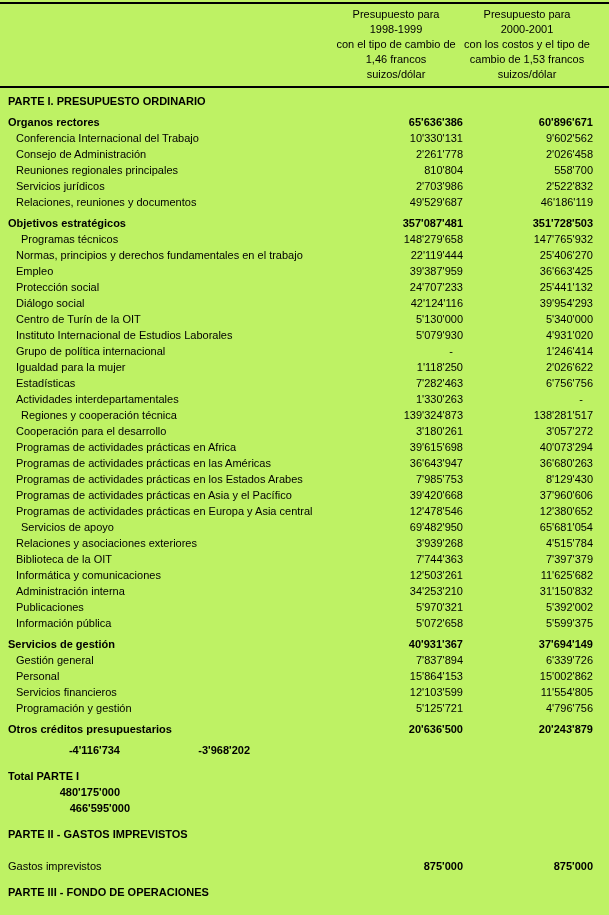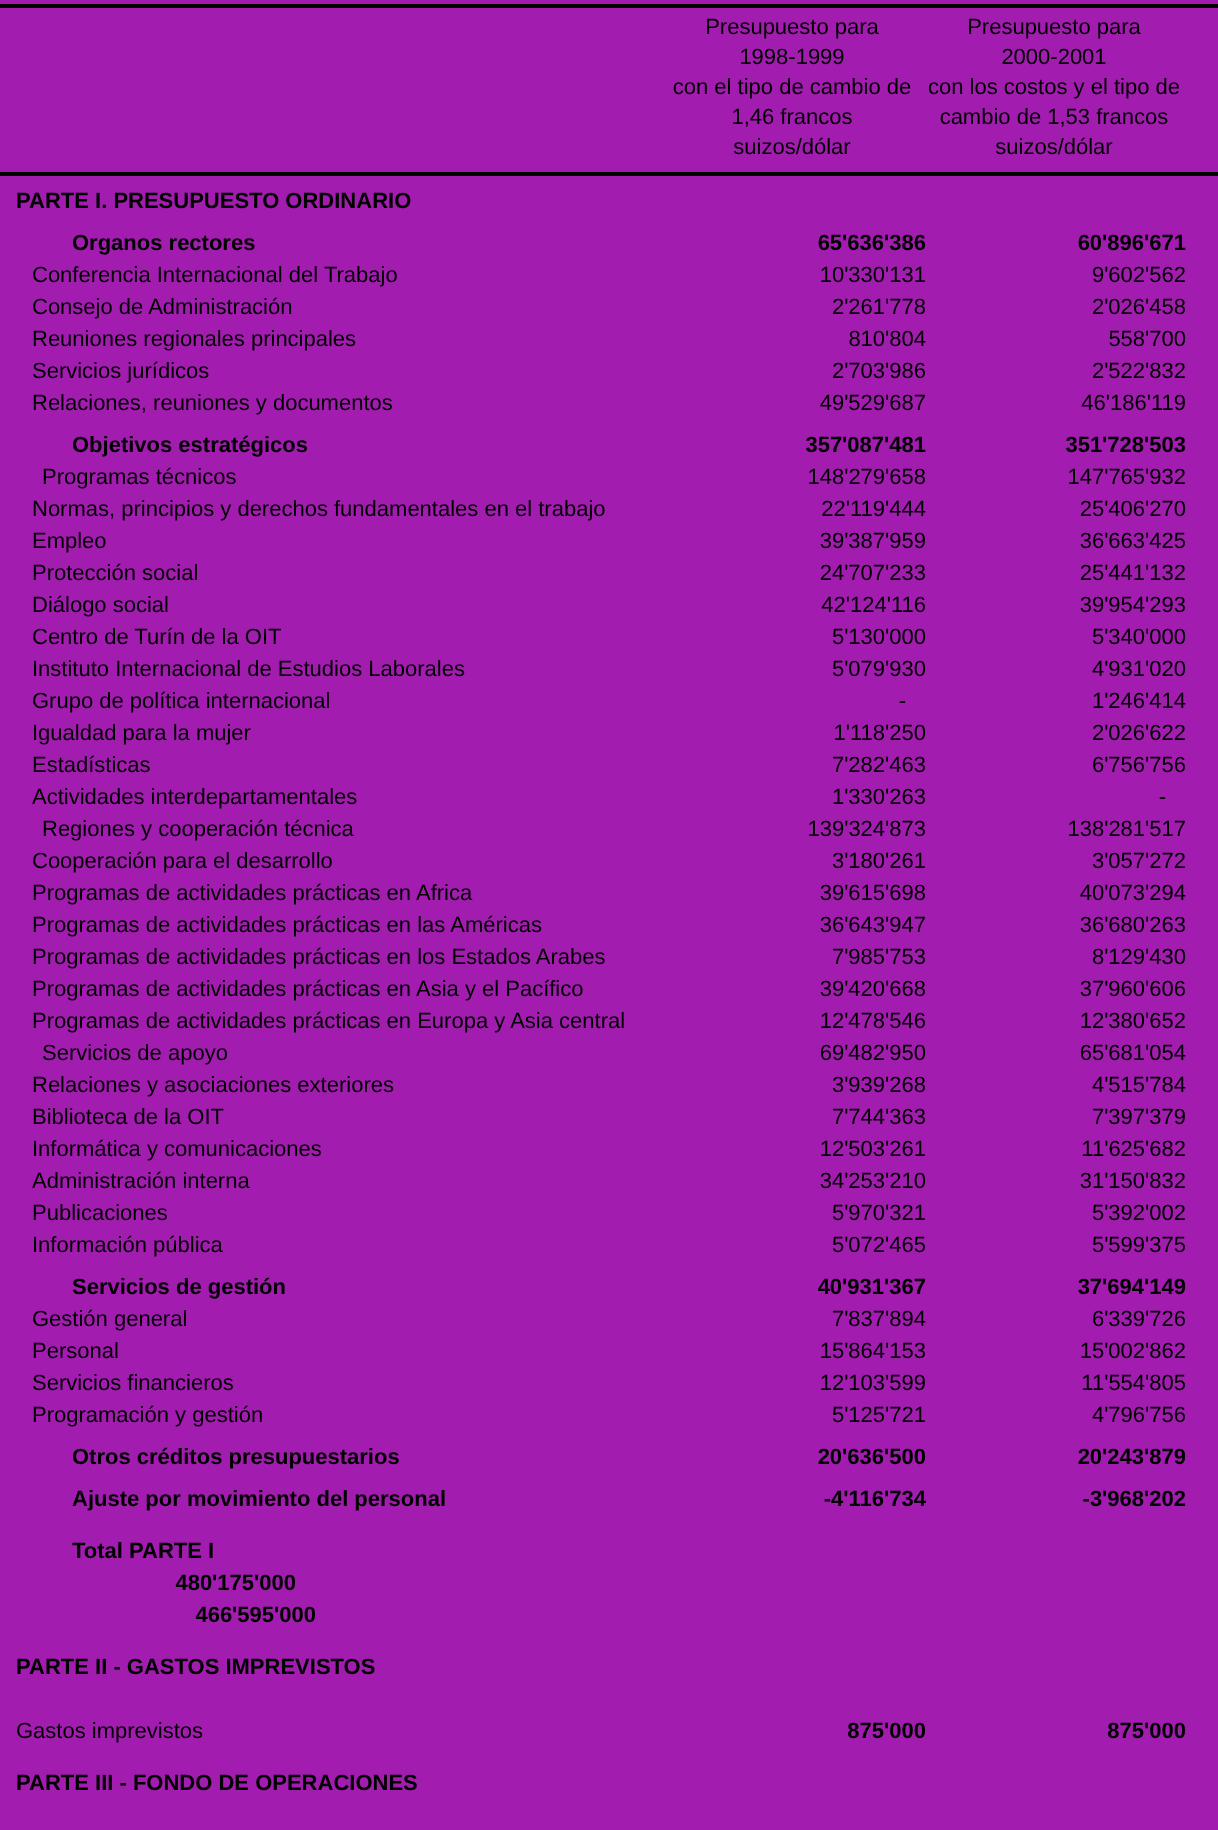--- a/index.html
+++ b/index.html
@@ -2,36 +2,36 @@
 <html><head>
 <meta charset="utf-8">
 <style>
   * { margin:0; padding:0; box-sizing:border-box; }
   html, body { background:#fff; }
   body {
     width:609px; height:915px;
     font-family:"Liberation Sans", sans-serif;
     font-size:11px; color:#000;
   }
-  .page { position:relative; width:609px; height:915px; background:#a21caf; overflow:hidden; padding-top:2px; }
+  .page { position:relative; width:609px; height:915px; background:#bef264; overflow:hidden; padding-top:2px; }
   .rule-top { height:0; border-top:2px solid #000; }
   .header { display:flex; border-bottom:2px solid #000; padding:3px 12px 4px 0; }
   .spacer { flex:1; }
   .hcol { text-align:center; line-height:15px; }
   .hcol1 { width:134px; margin-right:-6px; }
   .hcol2 { width:140px; }
   .rows { }
   .row { display:flex; line-height:16px; padding-right:16px; }
   .lbl { flex:1; padding-left:8px; white-space:nowrap; overflow:hidden; }
   .v1 { width:120px; text-align:right; white-space:nowrap; }
   .v2 { width:130px; text-align:right; white-space:nowrap; }
   .indent1 .lbl { padding-left:21px; }
   .indent2 .lbl { padding-left:16px; }
   .part  { font-weight:bold; }
-  .bold  { font-weight:bold;margin-left:28px; }
+  .bold  { font-weight:bold; }
   .boldvals .v1, .boldvals .v2 { font-weight:bold; }
   .gap-xs { margin-top:16px; }
   .gap-sm { margin-top:5px; }
   .gap-md { margin-top:10px;flex-direction:column; }
   .total-rule { margin-top:8px; border-top:1px solid #000; border-bottom:2px solid #000; padding-top:2px; padding-bottom:3px; }
   .dash { padding-right:10px; }
 </style>
 </head>
 <body>
 
@@ -212,21 +212,21 @@
         <div class="v1">34'253'210</div>
         <div class="v2">31'150'832</div>
       </div>
       <div class="row plain indent2">
         <div class="lbl">Publicaciones</div>
         <div class="v1">5'970'321</div>
         <div class="v2">5'392'002</div>
       </div>
       <div class="row plain indent2">
         <div class="lbl">Información pública</div>
-        <div class="v1">5'072'465</div>
+        <div class="v1">5'072'658</div>
         <div class="v2">5'599'375</div>
       </div>
       <div class="row bold indent0 gap-sm">
         <div class="lbl">Servicios de gestión</div>
         <div class="v1">40'931'367</div>
         <div class="v2">37'694'149</div>
       </div>
       <div class="row plain indent2">
         <div class="lbl">Gestión general</div>
         <div class="v1">7'837'894</div>
@@ -246,21 +246,20 @@
         <div class="lbl">Programación y gestión</div>
         <div class="v1">5'125'721</div>
         <div class="v2">4'796'756</div>
       </div>
       <div class="row bold indent0 gap-sm">
         <div class="lbl">Otros créditos presupuestarios</div>
         <div class="v1">20'636'500</div>
         <div class="v2">20'243'879</div>
       </div>
       <div class="row bold indent0 gap-sm">
-        <div class="lbl">Ajuste por movimiento del personal</div>
         <div class="v1">-4'116'734</div>
         <div class="v2">-3'968'202</div>
       </div>
       <div class="row bold indent0 gap-md">
         <div class="lbl">Total PARTE I</div>
         <div class="v1">480'175'000</div>
         <div class="v2">466'595'000</div>
       </div>
       <div class="row part indent0 gap-md">
         <div class="lbl">PARTE II - GASTOS IMPREVISTOS</div>

